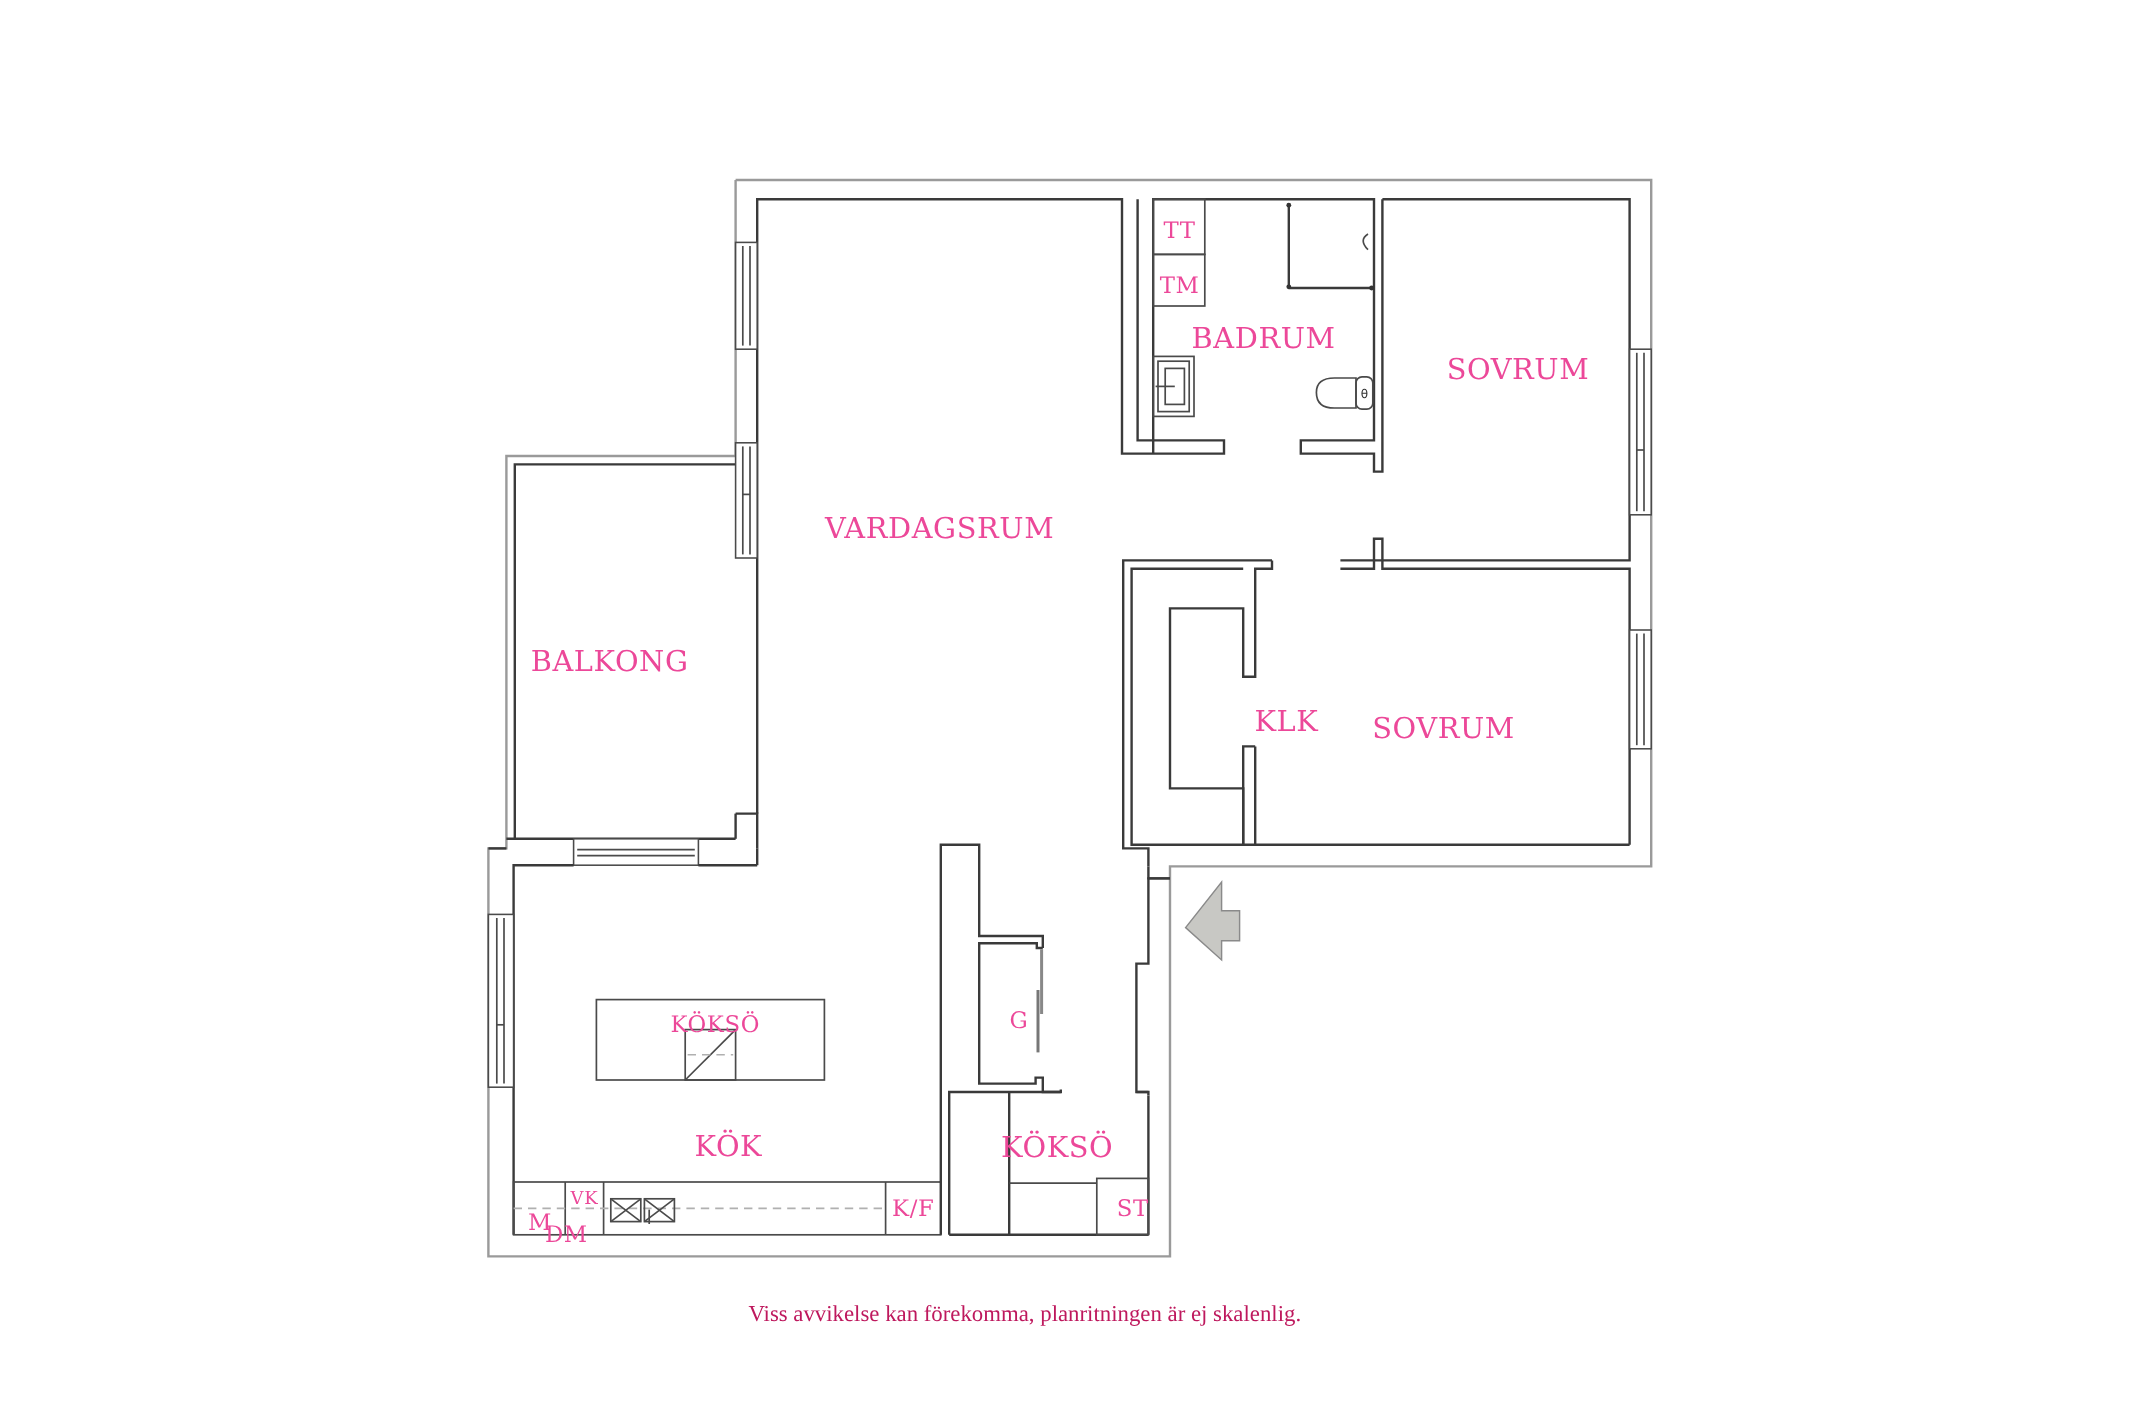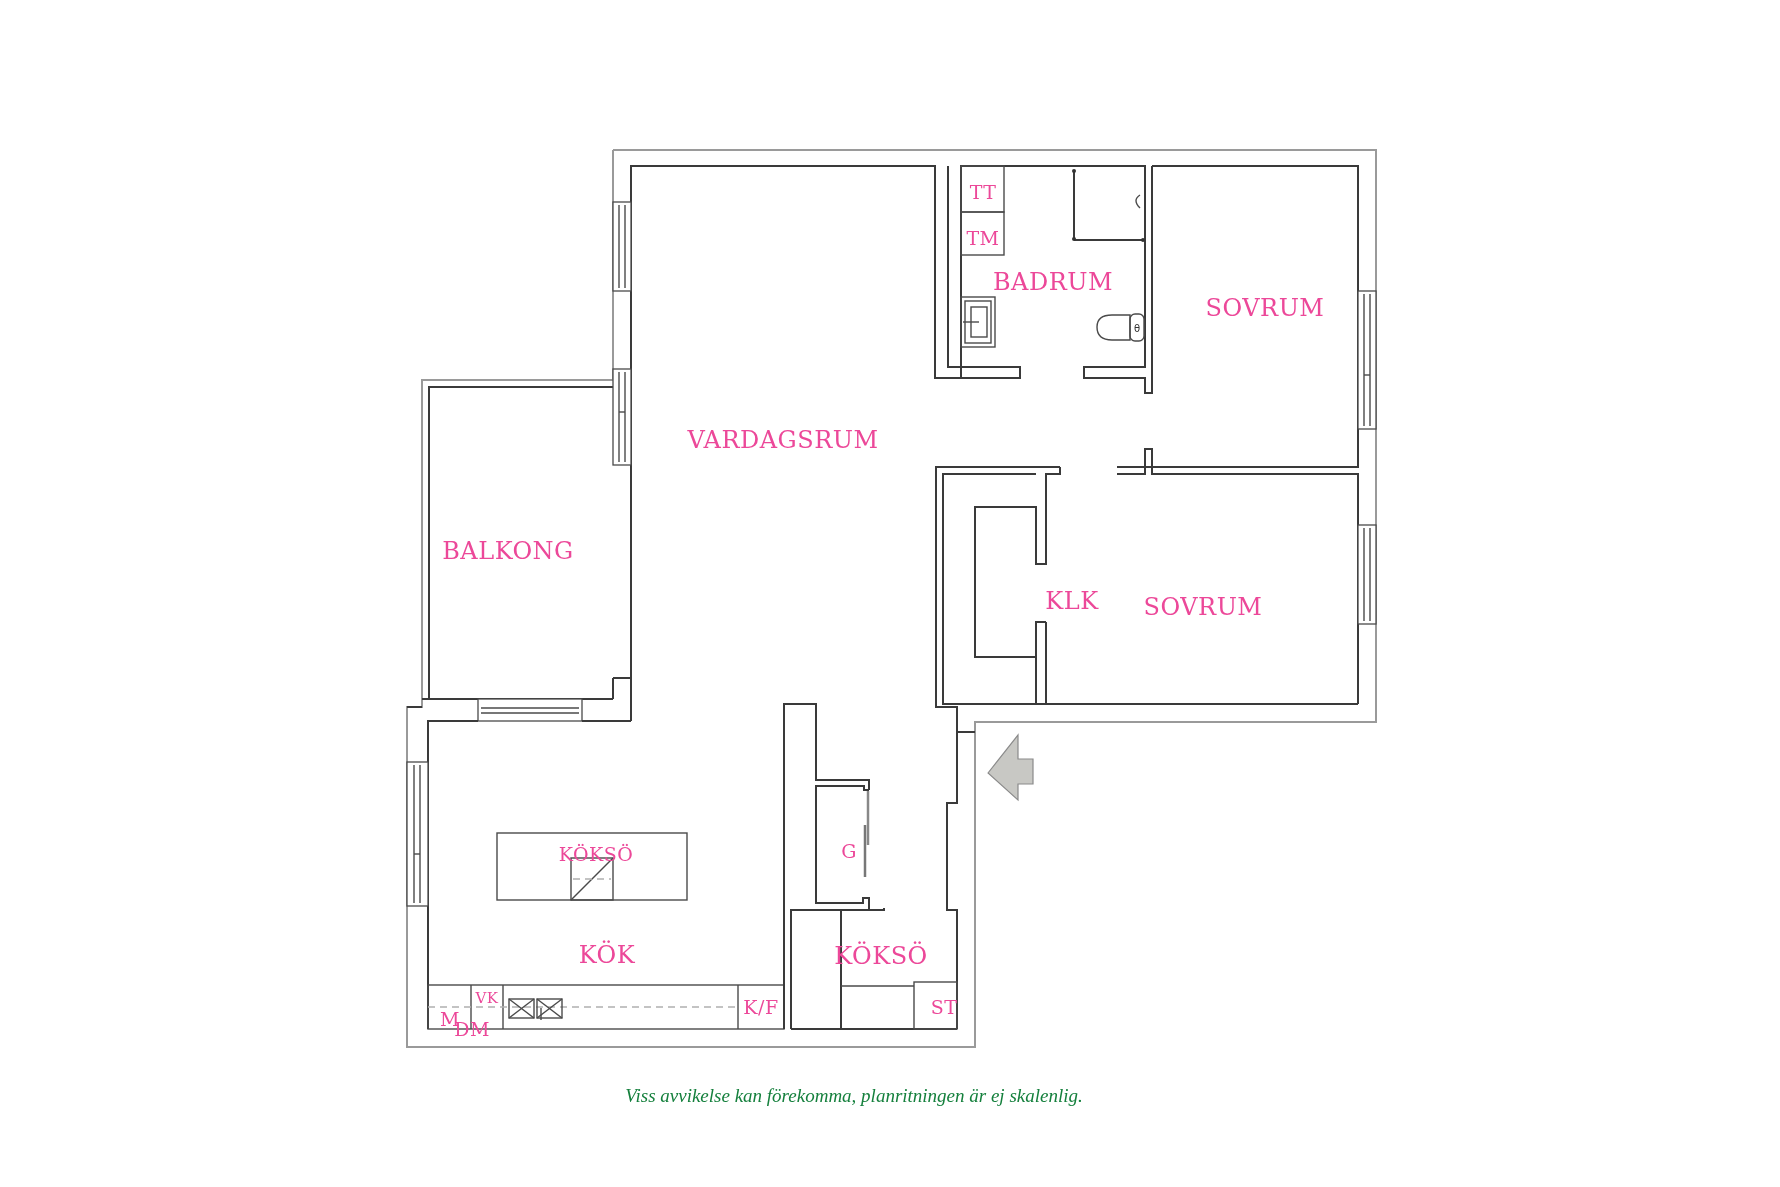--- a/index.html
+++ b/index.html
@@ -13,22 +13,22 @@
   .label {
     position: absolute; transform: translate(-50%, -50%);
     font-family: "DejaVu Serif", "Liberation Serif", serif;
     color: #ec4899; white-space: nowrap; letter-spacing: 0.5px;
   }
   .room { font-size: 24px; }
   .fixture { font-size: 19px; }
   .small { font-size: 15px; }
   .caption {
     position: absolute; left: 854px; top: 1096px; transform: translate(-50%, -50%);
-    font-family: "Liberation Serif", "DejaVu Serif", serif; font-style: italic;
-    font-size: 19px; color: #15803d; white-space: nowrap;
+    font-family: "Liberation Serif", "DejaVu Serif", serif; 
+    font-size: 19px; color: #be185d; white-space: nowrap;
   }
 </style>
 </head>
 <body>
 
 <svg id="plan" viewBox="0 0 1780 1187" xmlns="http://www.w3.org/2000/svg">
 
   <g>
     <polyline class="wall-outer" points="613,150 1376,150 1376,722 975,722 975,1047 407,1047 407,707 422,707 422,380 613,380 613,150"></polyline>
   </g>

